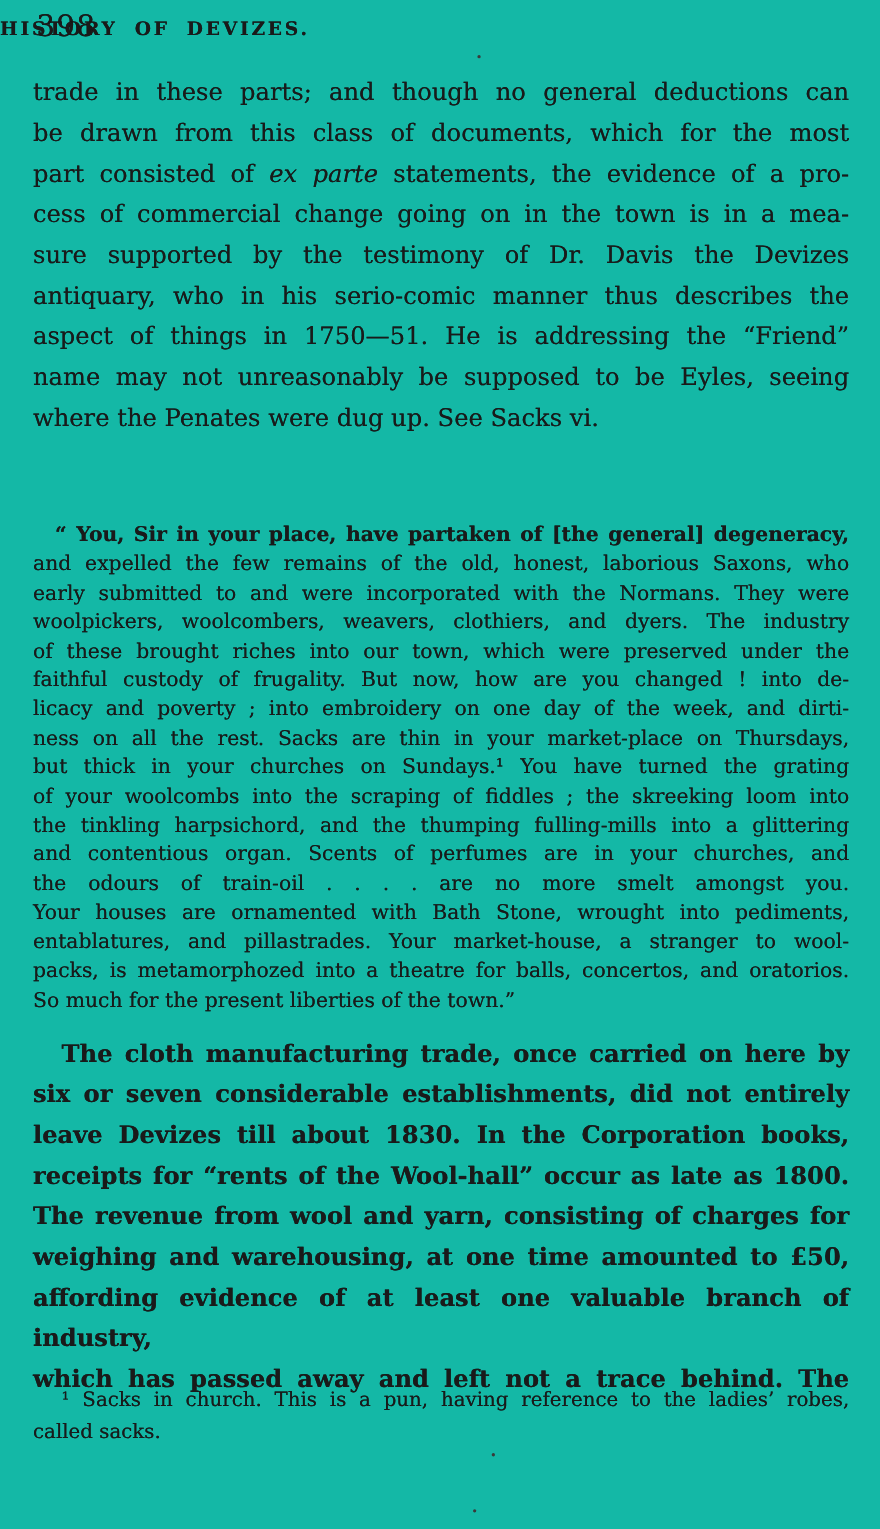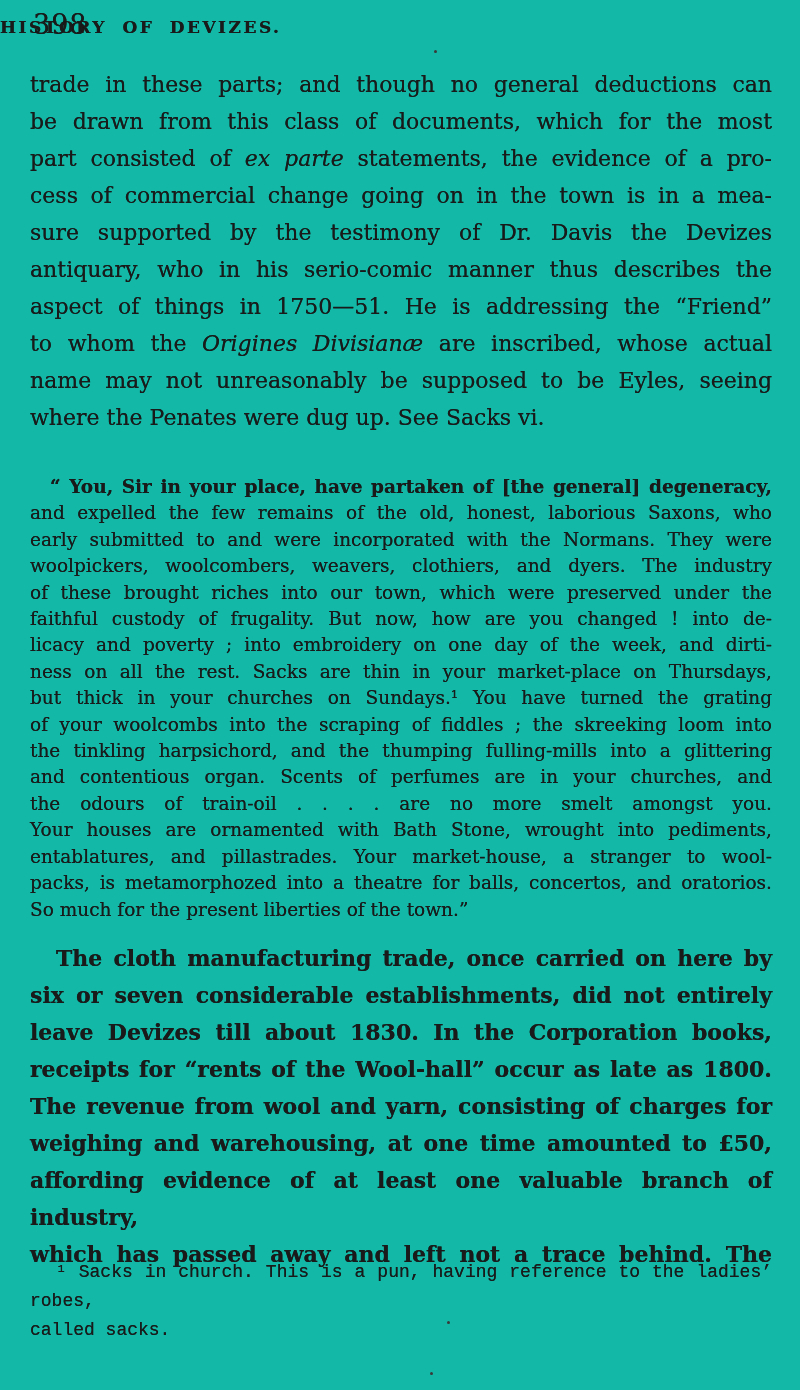--- a/index.html
+++ b/index.html
@@ -25,21 +25,21 @@
     width: 788px;
     font-size: 17px;
     font-weight: bold;
     letter-spacing: 2.5px;
     word-spacing: 7px;
   }
   .para { position: absolute; left: 30px; width: 742px; }
   .para1 { top: 66px;  font-size: 22px;   line-height: 37px; }
   .quote { top: 474px; font-size: 18.5px; line-height: 26.4px; }
   .para2 { top: 940px; font-size: 22px;   line-height: 37px; font-weight: bold; }
-  .footnote { top: 1258px; font-size: 18px; line-height: 29px; font-family: Liberation Mono, monospace; }
+  .footnote { top: 1258px; font-size: 18px; line-height: 29px; }
   .line { text-align: justify; text-align-last: justify; text-justify: inter-word; }
   .line.last { text-align-last: left; }
   .line.indent { text-indent: 26px; }
   .quote .line.indent { text-indent: 20px; font-weight: bold; }
   .it { font-style: italic; }
   .speck { position: absolute; background: #3a3a3a; border-radius: 50%; }
   .speck.s1 { left: 434px; top: 50px;  width: 3px; height: 3px; }
   .speck.s2 { left: 447px; top: 1321px; width: 3px; height: 3px; }
   .speck.s3 { left: 430px; top: 1372px; width: 3px; height: 3px; }
 </style>
@@ -53,21 +53,20 @@
   <span class="speck s1"></span>
 
   <div class="para para1">
     <div class="line">trade in these parts; and though no general deductions can</div>
     <div class="line">be drawn from this class of documents, which for the most</div>
     <div class="line"><span>part consisted of </span><span class="it">ex parte</span><span> statements, the evidence of a pro-</span></div>
     <div class="line">cess of commercial change going on in the town is in a mea-</div>
     <div class="line">sure supported by the testimony of Dr. Davis the Devizes</div>
     <div class="line">antiquary, who in his serio-comic manner thus describes the</div>
     <div class="line">aspect of things in 1750—51.  He is addressing the “Friend”</div>
-    <div class="line"><span>to whom the </span><span class="it">Origines Divisianæ</span><span> are inscribed, whose actual</span></div>
     <div class="line">name may not unreasonably be supposed to be Eyles, seeing</div>
     <div class="line last">where the Penates were dug up.   See Sacks vi.</div>
   </div>
 
   <div class="para quote">
     <div class="line indent">“ You, Sir in your place, have partaken of [the general] degeneracy,</div>
     <div class="line">and expelled the few remains of the old, honest, laborious Saxons, who</div>
     <div class="line">early submitted to and were incorporated with the Normans.  They were</div>
     <div class="line">woolpickers, woolcombers, weavers, clothiers, and dyers.  The industry</div>
     <div class="line">of these brought riches into our town, which were preserved under the</div>

